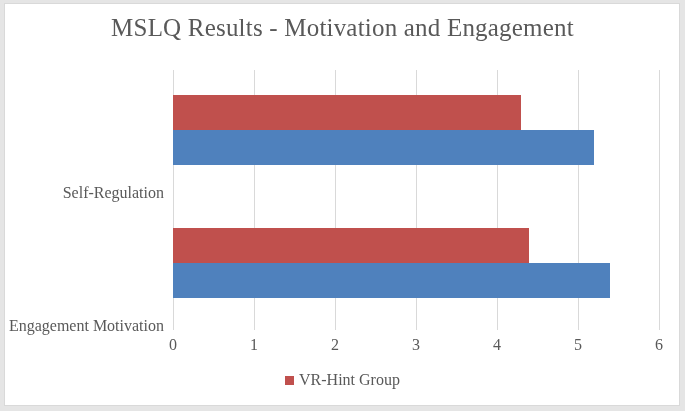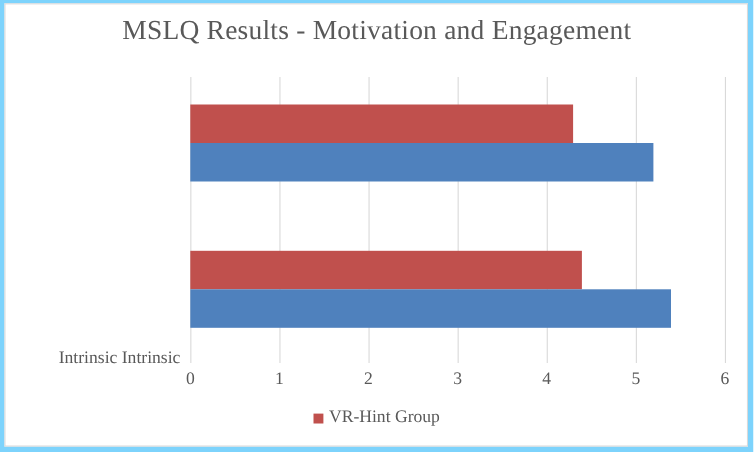--- a/index.html
+++ b/index.html
@@ -8,21 +8,21 @@
     background: #ffffff;
   }
   body {
     font-family: "Liberation Serif", "DejaVu Serif", serif;
   }
 
   #chart-root {
     position: relative;
     width: 685px;
     height: 411px;
-    background: #7dd3fc;
+    background: #e5e5e5;
     box-sizing: border-box;
     overflow: hidden;
   }
 
   
   .chart-frame {
     position: absolute;
     left: 4px;
     top: 3px;
     right: 5px;
@@ -139,21 +139,22 @@
 </head>
 <body>
 
 <div id="chart-root">
 
   <div class="chart-frame"></div>
 
   <div class="chart-title">MSLQ Results - Motivation and Engagement</div>
 
   <div class="cat-labels-wrap">
-    <div class="cat-label" id="cat-label-1" style="top:247px;">Intrinsic Intrinsic</div>
+    <div class="cat-label" id="cat-label-0" style="top:114px;">Self-Regulation</div>
+    <div class="cat-label" id="cat-label-1" style="top:247px;">Engagement Motivation</div>
   </div>
 
   <div class="plot-area">
     <div class="gridline axis-zero" style="left:0px;"></div>
     <div class="gridline" style="left:81px;"></div>
     <div class="gridline" style="left:162px;"></div>
     <div class="gridline" style="left:243px;"></div>
     <div class="gridline" style="left:324px;"></div>
     <div class="gridline" style="left:405px;"></div>
     <div class="gridline" style="left:486px;"></div>

